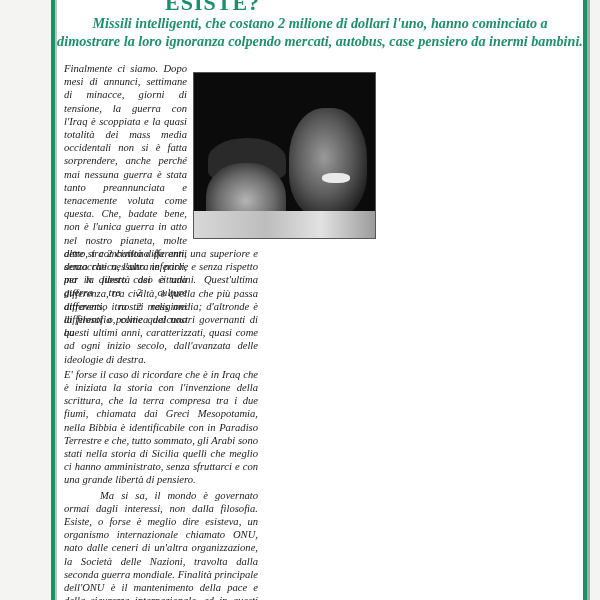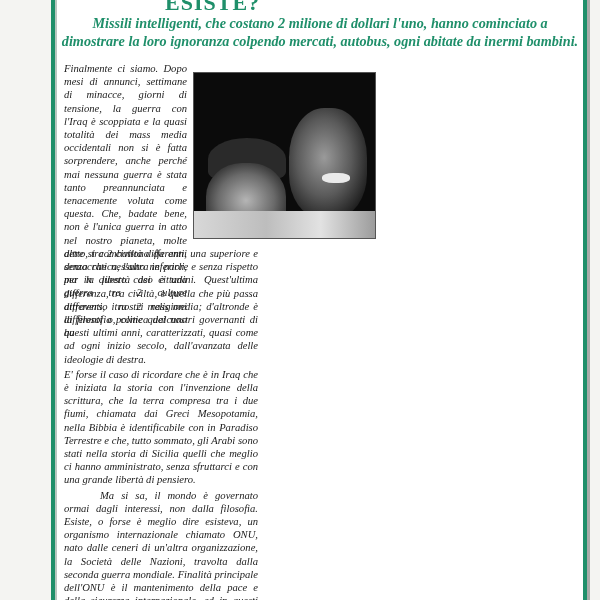--- a/index.html
+++ b/index.html
@@ -30,21 +30,21 @@
   <div class="sheet"></div>
   <div class="bar-left"></div>
   <div class="bar-left-shade"></div>
   <div class="bar-right"></div>
   <div class="bar-right-shade"></div>
 
   <div class="title-crop">ESISTE?</div>
 
   <div class="subtitle">
     <div>Missili intelligenti, che costano 2 milione di dollari l'uno, hanno cominciato a</div>
-    <div>dimostrare la loro ignoranza colpendo mercati, autobus, ogni abitate da inermi bambini.</div>
+    <div>dimostrare la loro ignoranza colpendo mercati, autobus, case pensiero da inermi bambini.</div>
   </div>
 
   <div class="photo" title="Black and white photo of a crying man holding a crying child">
     <div class="hair"></div>
     <div class="glow1"></div>
     <div class="mouth"></div>
     <div class="glow2"></div>
     <div class="cloth"></div>
   </div>
 

